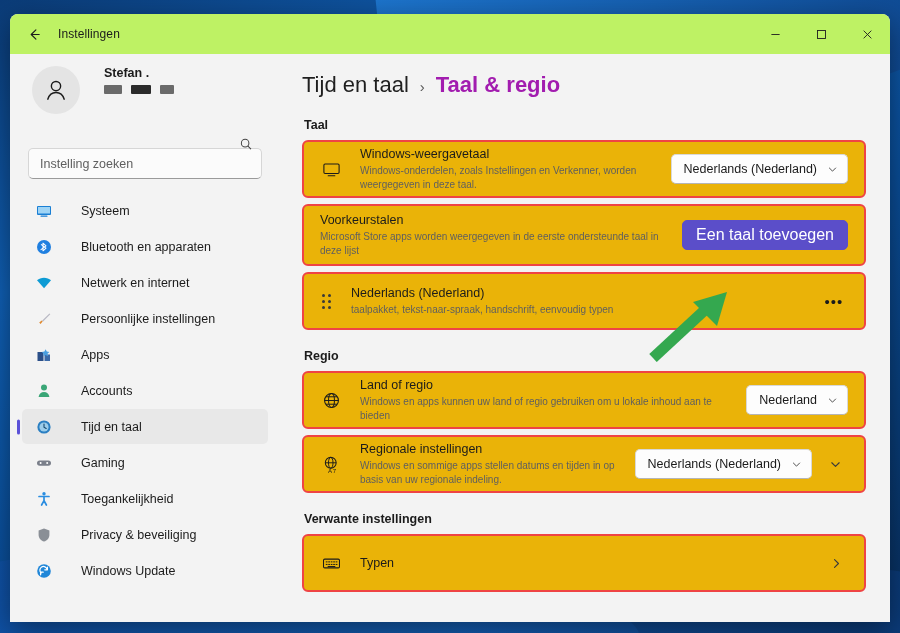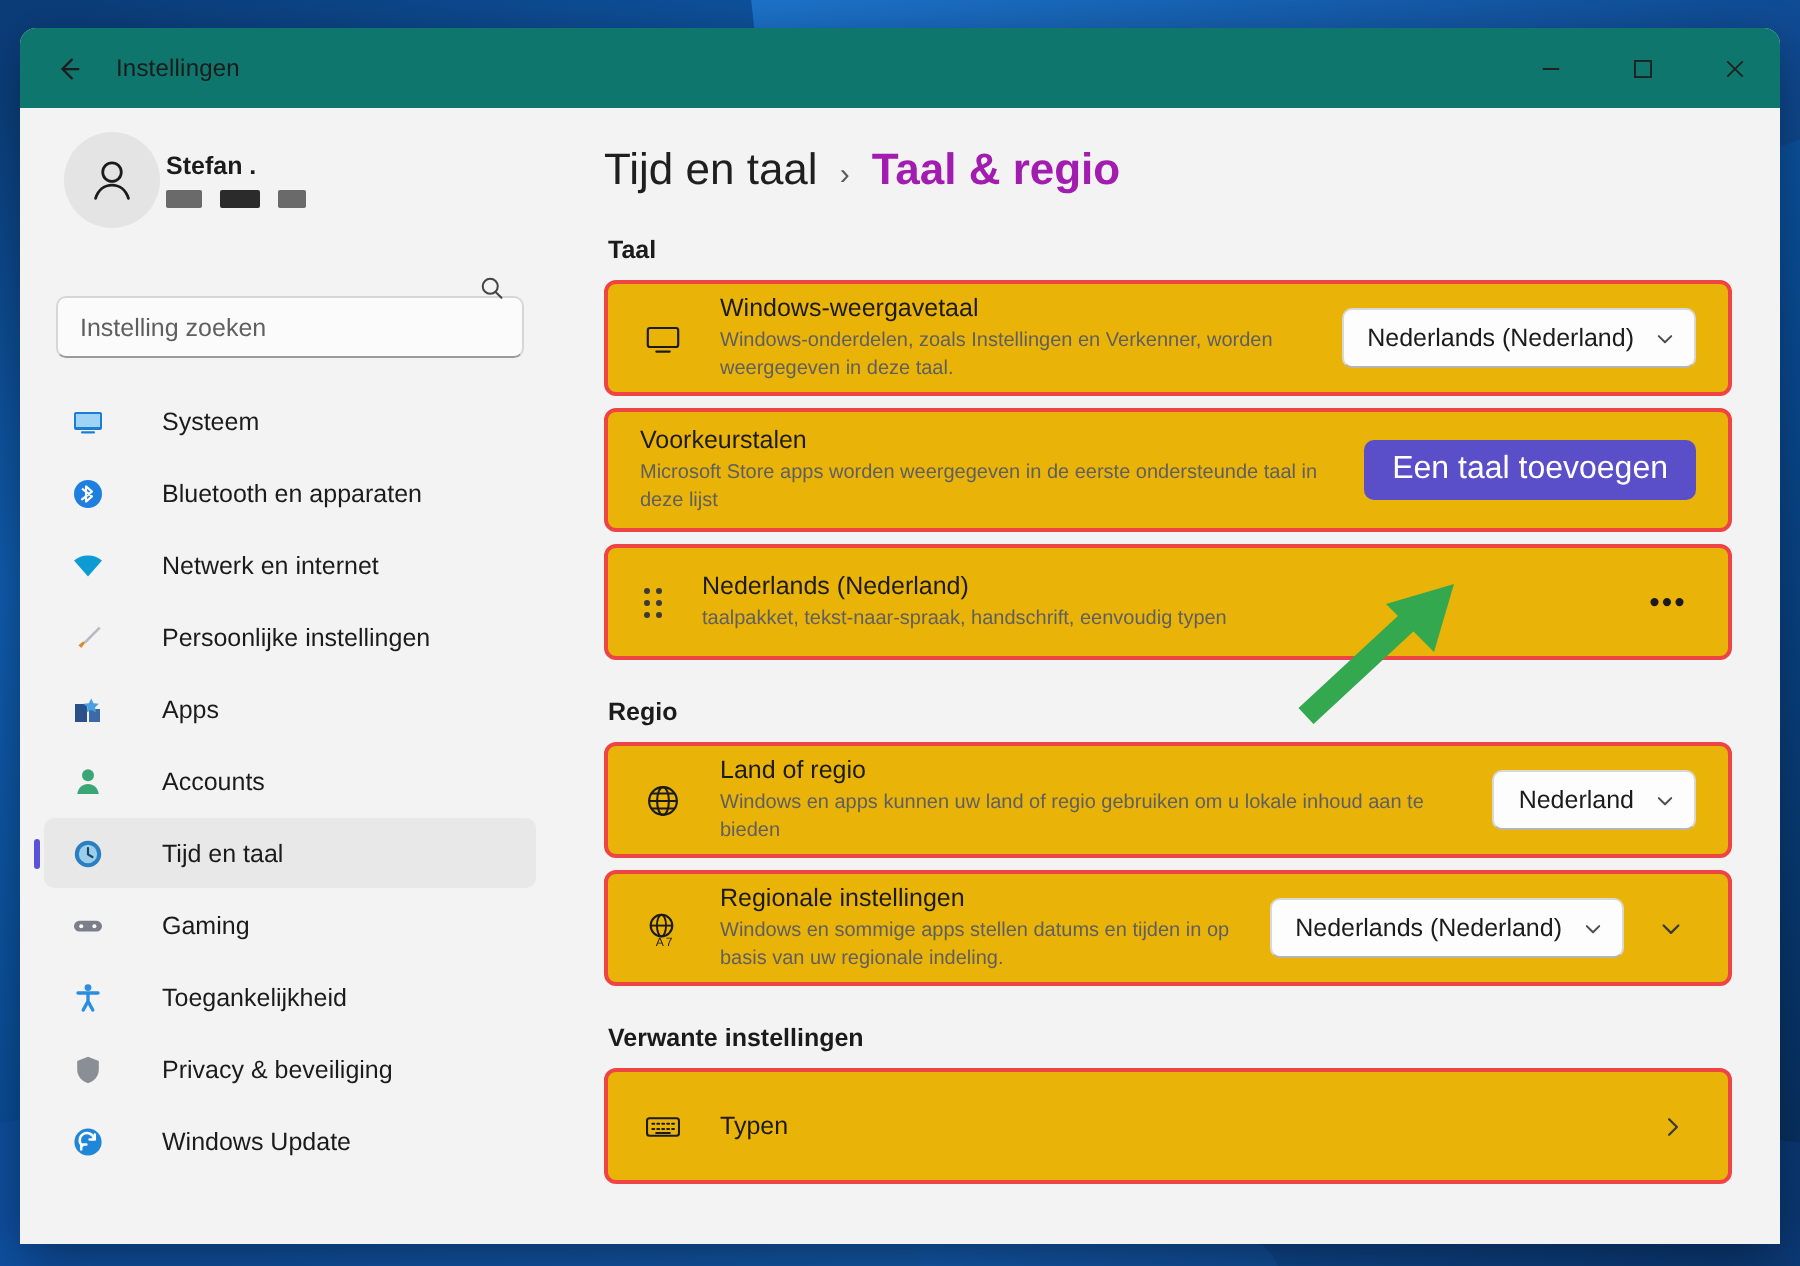--- a/index.html
+++ b/index.html
@@ -46,21 +46,21 @@
     display: flex;
     flex-direction: column;
   }
 
   
   .titlebar {
     height: 40px;
     flex: 0 0 40px;
     display: flex;
     align-items: center;
-    background: #0f766e;
+    background: #bef264;
     position: relative;
   }
   .back-btn {
     width: 32px; height: 32px;
     margin-left: 8px;
     display: flex; align-items: center; justify-content: center;
     border-radius: 5px;
     color: #1b1b1b;
   }
   .app-title {
@@ -84,22 +84,22 @@
 
   
   .sidebar {
     width: 270px;
     flex: 0 0 270px;
     background: #f3f3f3;
     padding: 0 12px;
     overflow: hidden;
   }
   .profile {
-    display: flex; align-items: center;
-    gap: 3px;
+    display: flex; align-items: flex-start;
+    gap: 24px;
     padding: 12px 6px 14px 10px;
   }
   .avatar {
     width: 48px; height: 48px;
     border-radius: 50%;
     background: #e4e4e4;
     display: flex; align-items: center; justify-content: center;
     flex: 0 0 48px;
   }
   .profile-text { display: flex; flex-direction: column; gap: 5px; }

